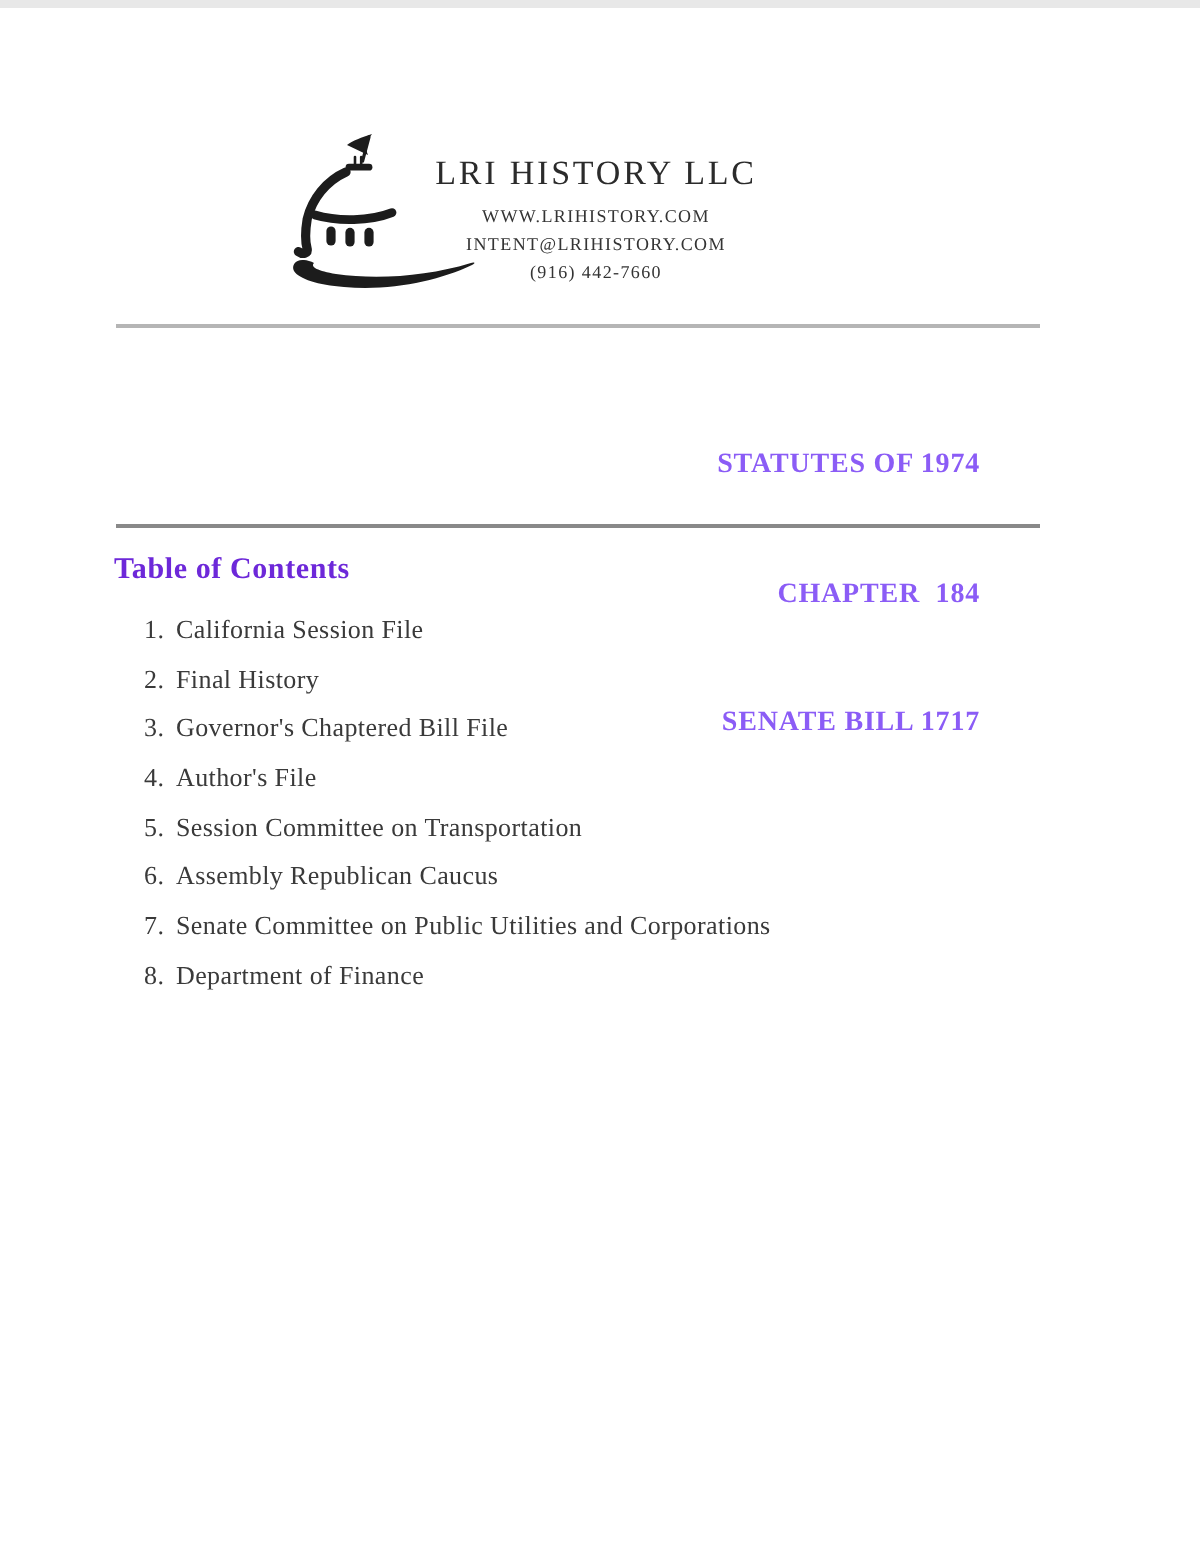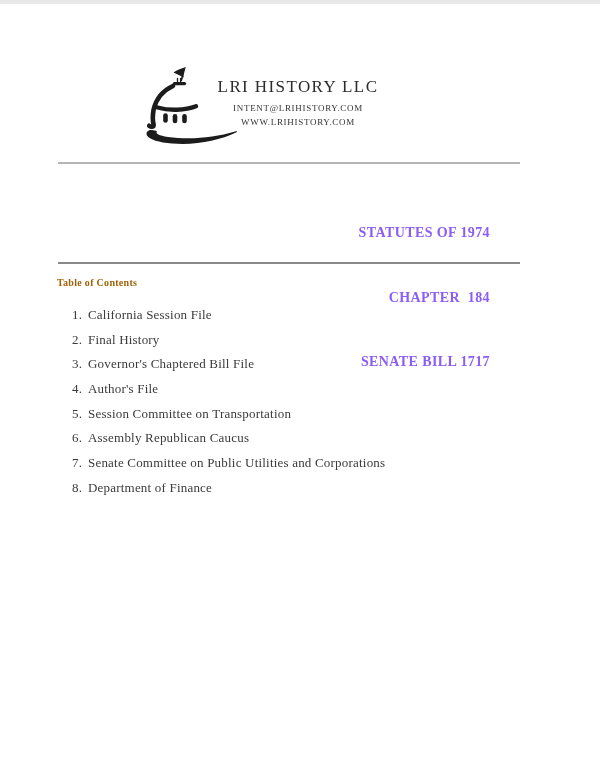--- a/index.html
+++ b/index.html
@@ -66,24 +66,24 @@
     letter-spacing: 0.4px;
     color: #8b5cf6;
     white-space: pre;
   }
 
   
   .toc-title {
     position: absolute;
     left: 57px;
     top: 273px;
-    font-size: 10px;
+    font-size: 15px;
     font-weight: bold;
     letter-spacing: 0.3px;
-    color: #a16207;
+    color: #6d28d9;
   }
   .toc-list {
     position: absolute;
     left: 72px;
     top: 304px;
     margin: 0;
     padding: 0;
     list-style: none;
     font-size: 13px;
     color: #3a3a3a;
@@ -122,22 +122,23 @@
       <path d="M21.5,50.5 L21.5,55.5" stroke-width="4.6"></path>
       <path d="M31,51.2 L31,56" stroke-width="4.6"></path>
       <path d="M40.5,51.2 L40.5,56" stroke-width="4.6"></path>
 
       <path d="M8,65 C4,64.5 1.5,67.5 3,70.5 C5.5,74.5 15,77.5 28,78.5 C52,80.5 75,75.5 92,67.5 C94,66.5 93.5,65.8 91,66.6 C70,73 45,75 24,72 C15,70.5 11,68.5 13,66.5 C11.5,65.5 9.5,65.2 8,65 Z" fill="#1c1c1c" stroke="none"></path>
     </g>
   </svg>
 
   <div class="header-text">
     <div class="company-name">LRI HISTORY LLC</div>
+    <div class="contact-line">WWW.LRIHISTORY.COM</div>
     <div class="contact-line">INTENT@LRIHISTORY.COM</div>
-    <div class="contact-line">WWW.LRIHISTORY.COM</div>
+    <div class="contact-line">(916) 442-7660</div>
   </div>
 
   <div class="rule rule-top"></div>
 
   <div class="reference">
     <div>STATUTES OF 1974</div>
     <div>CHAPTER&nbsp; 184</div>
     <div>SENATE BILL 1717</div>
   </div>
 

